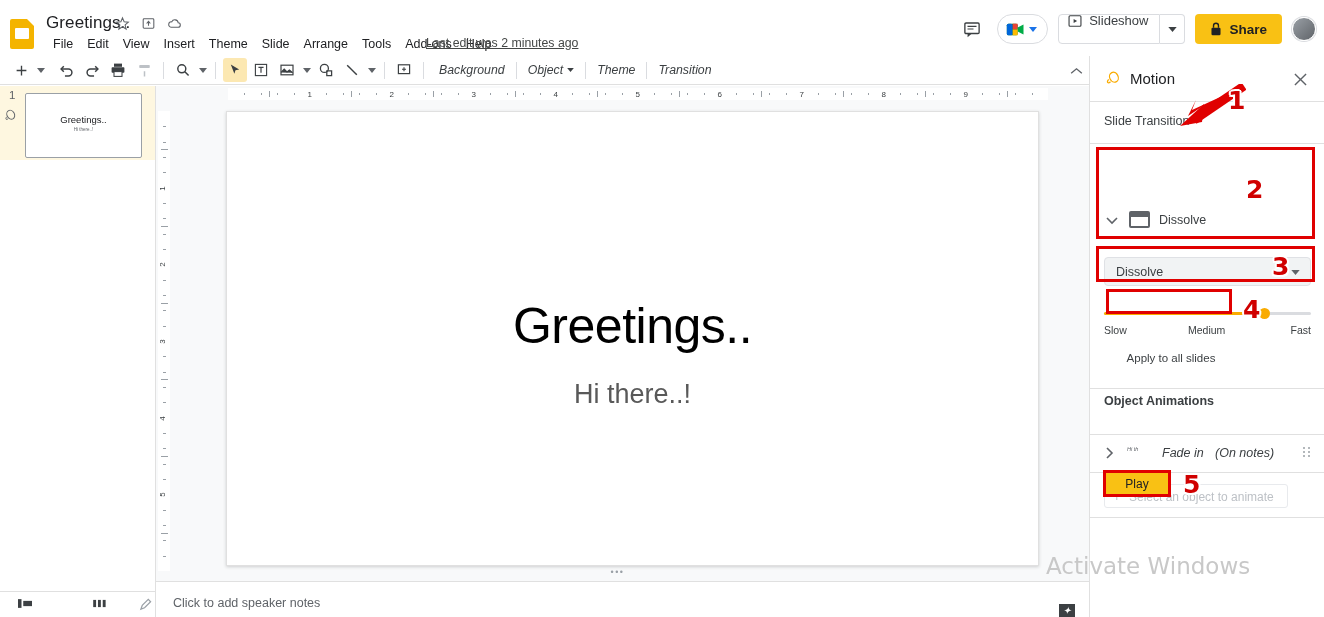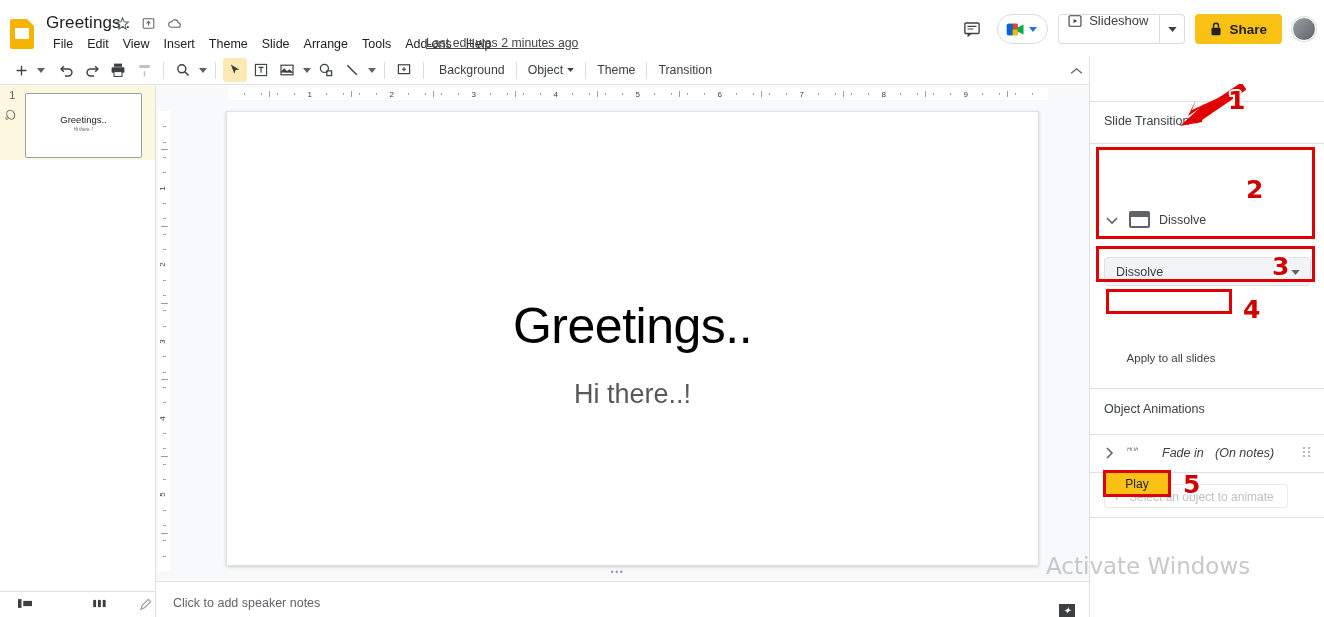--- a/index.html
+++ b/index.html
@@ -79,21 +79,21 @@
   .tb-btn {
     height: 24px; min-width: 24px; display: flex; align-items: center; justify-content: center;
     border-radius: 3px; cursor: pointer; color: #5f6368; margin: 0 1px;
   }
   .tb-btn.active { background: #fce8b2; }
   .tb-btn.disabled { color: #bdc1c6; }
   .tb-caret { width: 13px; display:flex; align-items:center; justify-content:center; height: 24px; cursor:pointer; border-radius:3px; color:#5f6368; }
   .tb-sep { width: 1px; height: 17px; background: #dadce0; margin: 0 6px; }
   .tb-text {
     font-size: 12.3px; color: #3c4043; padding: 4px 9px; border-radius: 3px; cursor: pointer;
-    display:flex; align-items:center; gap:4px;
+    display:flex; align-items:center; gap:4px;font-style:italic;
   }
   .collapse-btn {
     position: absolute; right: 236px; top: 3px; width: 24px; height: 24px;
     display: flex; align-items: center; justify-content: center; cursor: pointer; border-radius: 3px; color: #5f6368;
   }
 
   
   .filmstrip {
     position: absolute; left: 0; top: 86px; width: 156px; height: 505px;
     background: #fff; border-right: 1px solid #e0e0e0;
@@ -606,47 +606,67 @@
       <div class="slide-sub">Hi there..!</div>
     </div>
     <div class="notes-grip">•••</div>
   </div>
 
   <div class="notes">
     <div class="notes-ph">Click to add speaker notes</div>
   </div>
 
   <div class="panel">
+    <div class="panel-head">
+      <svg class="panel-ico" viewBox="0 0 20 20" fill="none" stroke="#f9ab00" stroke-width="1.5">
+        <ellipse cx="10.5" cy="8.5" rx="5" ry="6" transform="rotate(-25 10.5 8.5)"></ellipse>
+        <path d="M6.5 13.8c-1.2 1.1-2.5 1.7-3.2 1-.8-.7-.3-2.2 1-3.8"></path>
+      </svg>
+      <div class="panel-title">Motion</div>
+      <div class="panel-close">
+        <svg width="13" height="13" viewBox="0 0 14 14" stroke="#5f6368" stroke-width="1.5">
+            <path d="M1 1l12 12M13 1L1 13"></path>
+          </svg>
+      </div>
+    </div>
     <div class="sec-divider" style="top:45px;"></div>
 
     <div class="sec-label" style="top:58px;">Slide Transition</div>
     <div class="sec-divider" style="top:87px;"></div>
 
     <div class="trans-item">
       <svg class="trans-chev" viewBox="0 0 16 16" fill="none" stroke="#5f6368" stroke-width="1.6">
           <path d="M3 6l5 5 5-5"></path>
         </svg>
       <div class="trans-sq"></div>
       <div class="trans-name">Dissolve</div>
     </div>
 
     <div class="dissolve-select">
       <div class="val">Dissolve</div>
       <svg class="dd" viewBox="0 0 10 6">
           <path d="M0 0h10L5 6z" fill="#5f6368"></path>
         </svg>
     </div>
 
+    <div class="speed-wrap">
+      <div class="speed-track"></div>
+      <div class="speed-fill" style="width: 161.46px; background: rgb(249, 171, 0);"></div>
+      <div class="speed-thumb" style="left: 155.46px; background: rgb(249, 171, 0);"></div>
+      <div class="speed-lbl" style="left:0;">Slow</div>
+      <div class="speed-lbl" style="left:84px;">Medium</div>
+      <div class="speed-lbl" style="right:0;">Fast</div>
+    </div>
 
     <div class="apply-btn">
       <span>Apply to all slides</span>
     </div>
 
     <div class="sec-divider" style="top:332px;"></div>
-    <div class="sec-label" style="top:346px;">Object Animations</div>
+    <div class="sec-label" style="top:338px;font-weight:bold;">Object Animations</div>
     <div class="sec-divider" style="top:378px;"></div>
 
     <div class="anim-row">
       <svg class="anim-chev" viewBox="0 0 16 16" fill="none" stroke="#5f6368" stroke-width="1.6">
           <path d="M6 3l5 5-5 5"></path>
         </svg>
       <div class="anim-thumb">
         <span>Hi th</span>
       </div>
       <div class="anim-name">Fade in</div>

